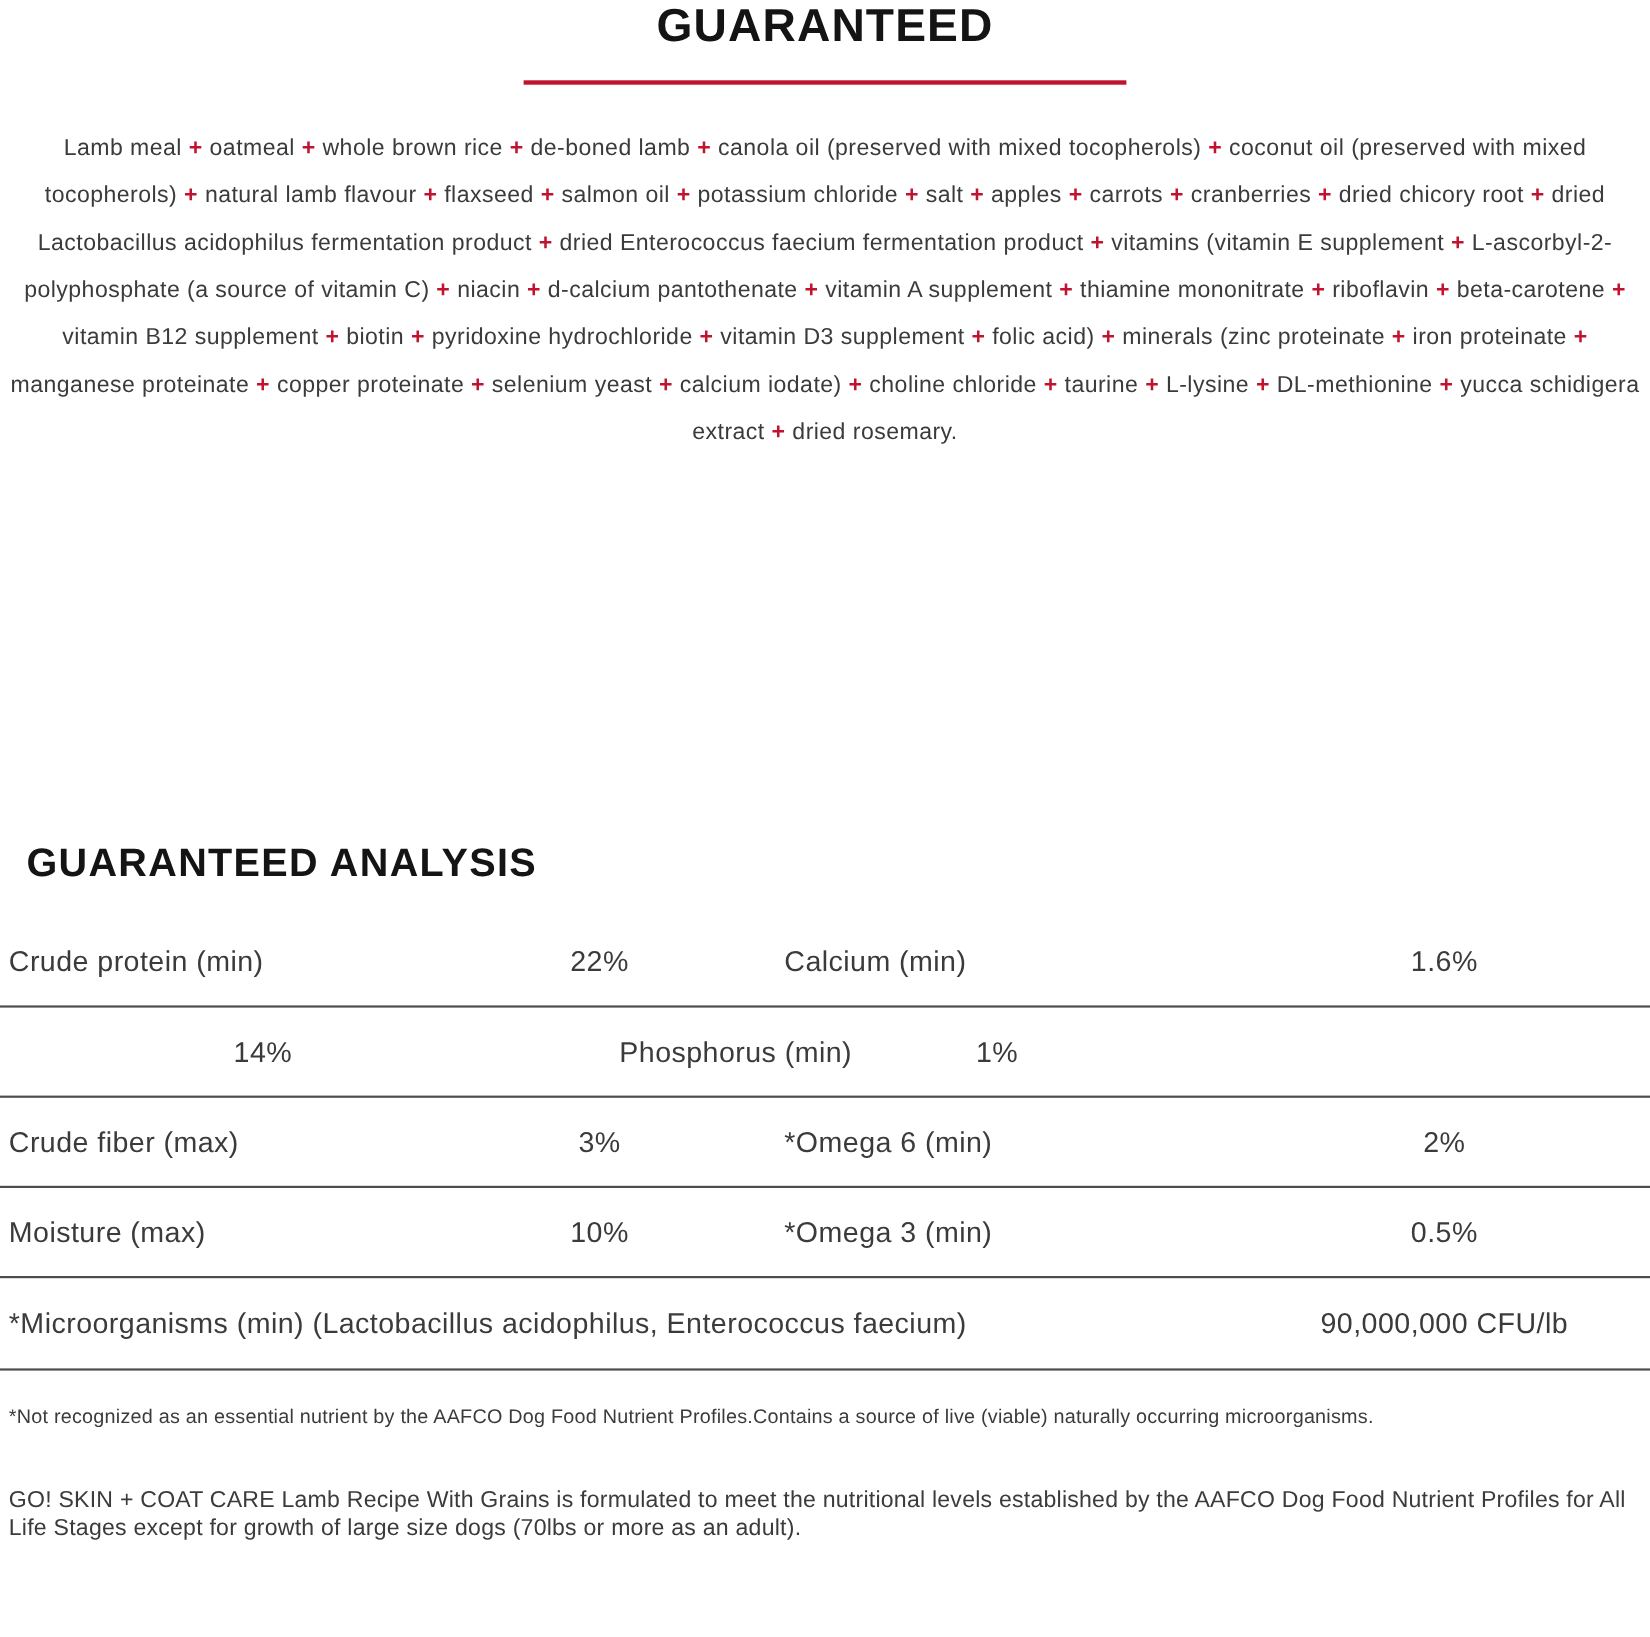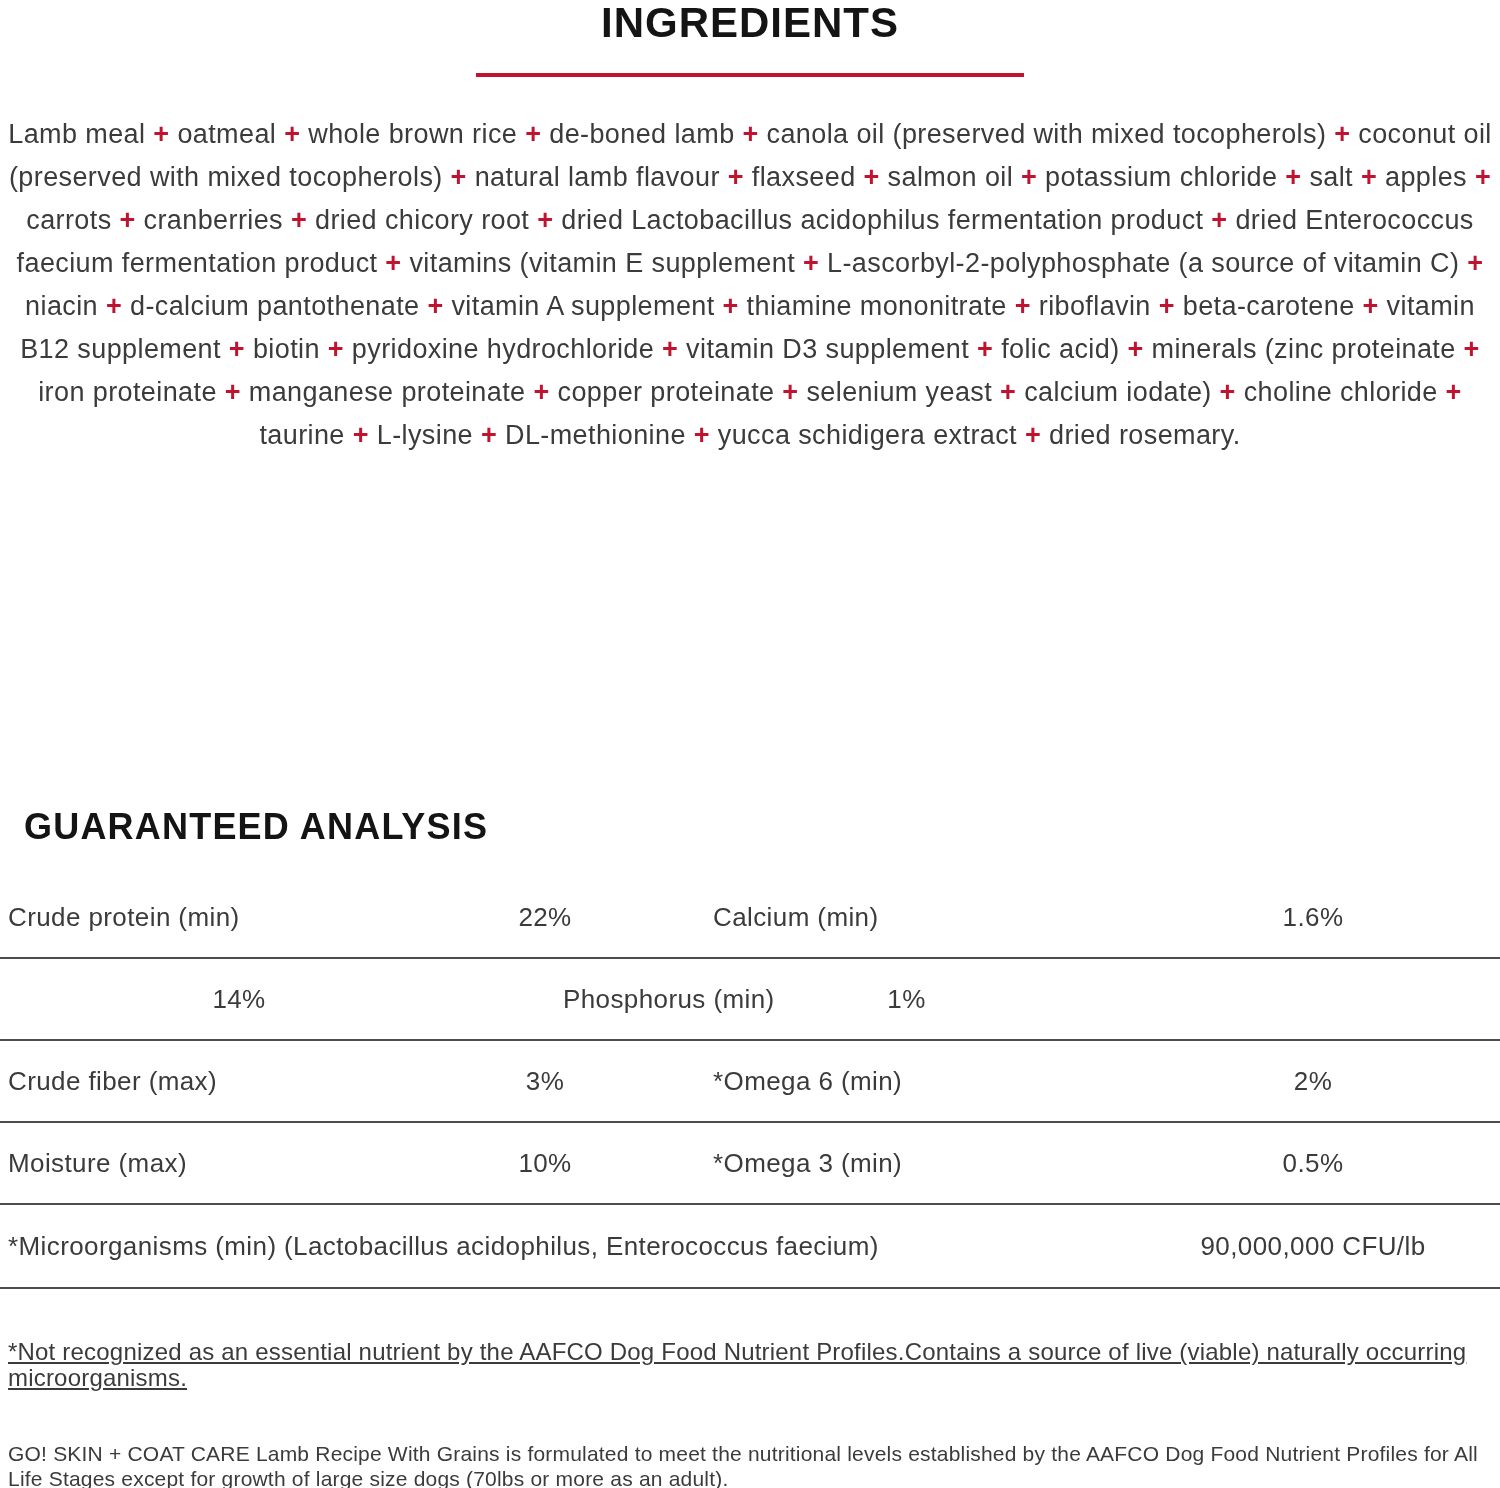--- a/index.html
+++ b/index.html
@@ -25,21 +25,21 @@
   }
   .red-rule{
     width:548px;height:4px;
     background:var(--accent);
     margin:27px auto 0 auto;
   }
   .ingredients{
     margin:36px 0 0 0;
     padding:0 6px;
     text-align:center;
-    font-size:27px;
+    font-size:21px;
     line-height:43px;
     letter-spacing:0.4px;
     color:var(--text);
   }
   .ingredients .plus{
     color:var(--accent);
     font-weight:700;
   }
 
   
@@ -64,44 +64,43 @@
     letter-spacing:0.4px;
     color:var(--text);
   }
   .ga-row .lbl{text-align:left;white-space:nowrap;}
   .ga-row .lbl2{padding-left:93px;}
   .ga-row .val{display:flex;justify-content:center;white-space:nowrap;}
   .ga-row.micro{height:84px;}
   .ga-row.micro .lbl{grid-column:1 / 4;}
 
   .footnote{
-    margin:50px 0 0 0;
+    margin:29px 0 0 0;
     padding:0 8px;
-    font-size:24px;
+    font-size:18px;
     line-height:26px;
     letter-spacing:0.2px;
     color:var(--text);
-    text-decoration:underline;
   }
   .aafco{
     margin:50px 0 0 0;
     padding:0 8px;
     font-size:21px;
     line-height:25px;
     letter-spacing:0.2px;
     color:var(--text);
   }
 </style>
 </head>
 <body>
 
 <div class="page">
 
   <section>
-    <h1 class="ing-title">INGREDIENTS</h1>
+    <h1 class="ing-title">GUARANTEED</h1>
     <div class="red-rule"></div>
     <p class="ingredients" id="ingredients-list"><span>Lamb meal</span><span class="plus"> + </span><span>oatmeal</span><span class="plus"> + </span><span>whole brown rice</span><span class="plus"> + </span><span>de-boned lamb</span><span class="plus"> + </span><span>canola oil (preserved with mixed tocopherols)</span><span class="plus"> + </span><span>coconut oil (preserved with mixed tocopherols)</span><span class="plus"> + </span><span>natural lamb flavour</span><span class="plus"> + </span><span>flaxseed</span><span class="plus"> + </span><span>salmon oil</span><span class="plus"> + </span><span>potassium chloride</span><span class="plus"> + </span><span>salt</span><span class="plus"> + </span><span>apples</span><span class="plus"> + </span><span>carrots</span><span class="plus"> + </span><span>cranberries</span><span class="plus"> + </span><span>dried chicory root</span><span class="plus"> + </span><span>dried Lactobacillus acidophilus fermentation product</span><span class="plus"> + </span><span>dried Enterococcus faecium fermentation product</span><span class="plus"> + </span><span>vitamins (vitamin E supplement</span><span class="plus"> + </span><span>L-ascorbyl-2-polyphosphate (a source of vitamin C)</span><span class="plus"> + </span><span>niacin</span><span class="plus"> + </span><span>d-calcium pantothenate</span><span class="plus"> + </span><span>vitamin A supplement</span><span class="plus"> + </span><span>thiamine mononitrate</span><span class="plus"> + </span><span>riboflavin</span><span class="plus"> + </span><span>beta-carotene</span><span class="plus"> + </span><span>vitamin B12 supplement</span><span class="plus"> + </span><span>biotin</span><span class="plus"> + </span><span>pyridoxine hydrochloride</span><span class="plus"> + </span><span>vitamin D3 supplement</span><span class="plus"> + </span><span>folic acid)</span><span class="plus"> + </span><span>minerals (zinc proteinate</span><span class="plus"> + </span><span>iron proteinate</span><span class="plus"> + </span><span>manganese proteinate</span><span class="plus"> + </span><span>copper proteinate</span><span class="plus"> + </span><span>selenium yeast</span><span class="plus"> + </span><span>calcium iodate)</span><span class="plus"> + </span><span>choline chloride</span><span class="plus"> + </span><span>taurine</span><span class="plus"> + </span><span>L-lysine</span><span class="plus"> + </span><span>DL-methionine</span><span class="plus"> + </span><span>yucca schidigera extract</span><span class="plus"> + </span><span>dried rosemary.</span></p>
   </section>
 
   <section>
     <h2 class="ga-title">GUARANTEED ANALYSIS</h2>
 
     <div class="ga-table" id="ga-table">
 
       <div class="ga-row">

